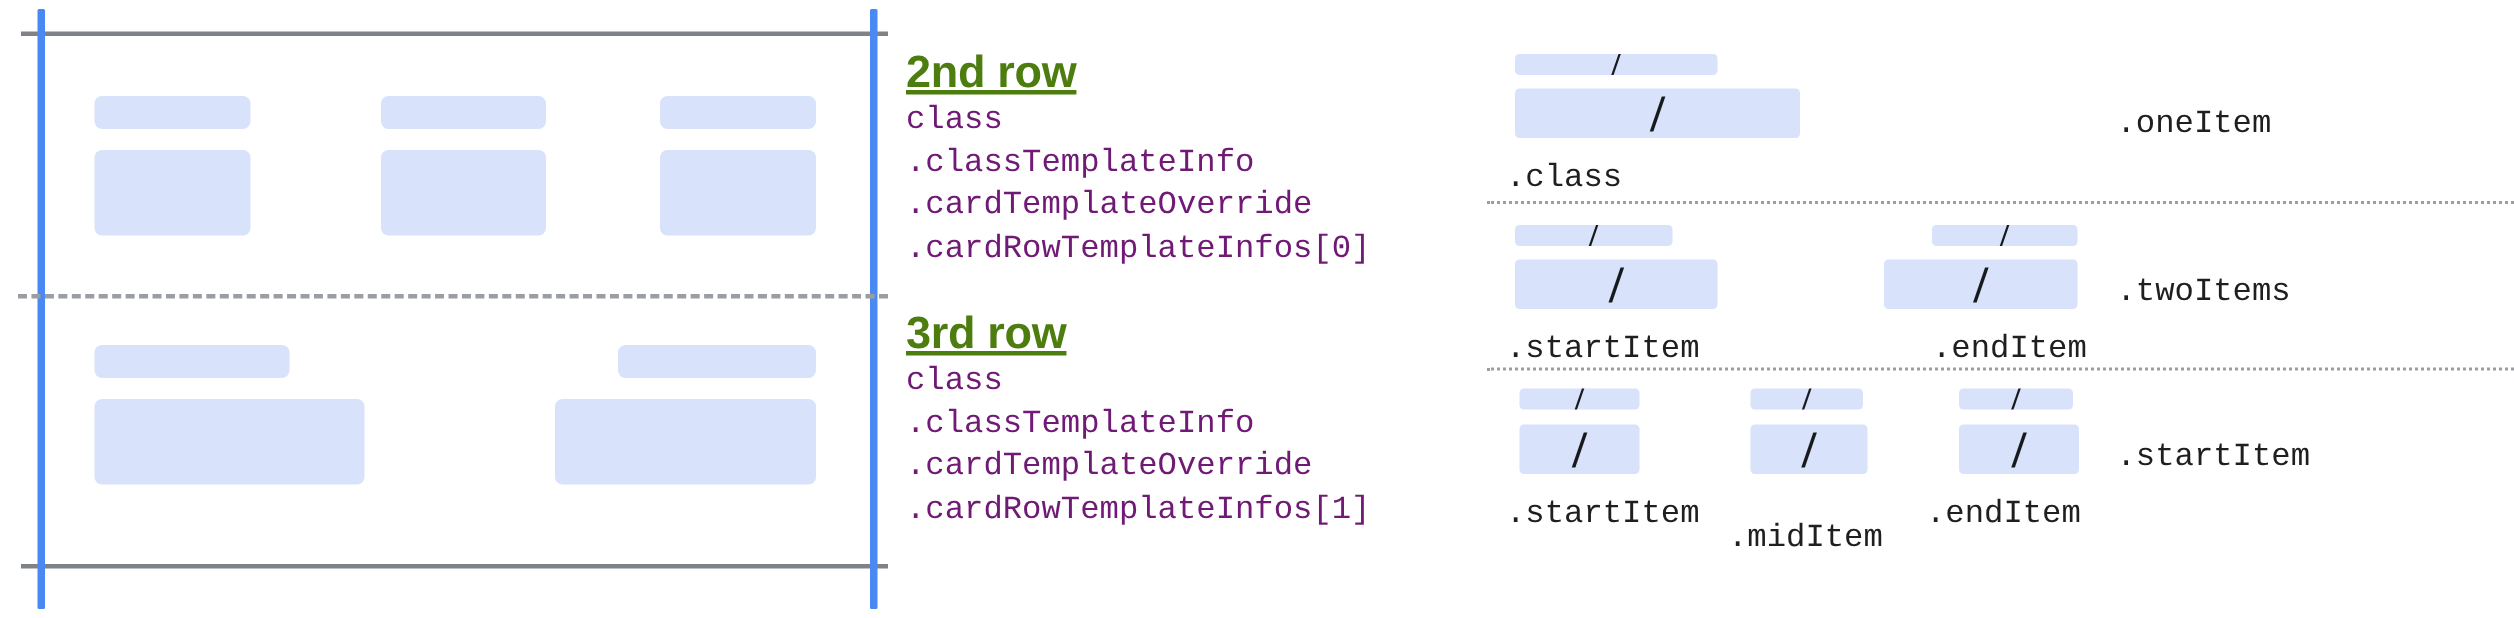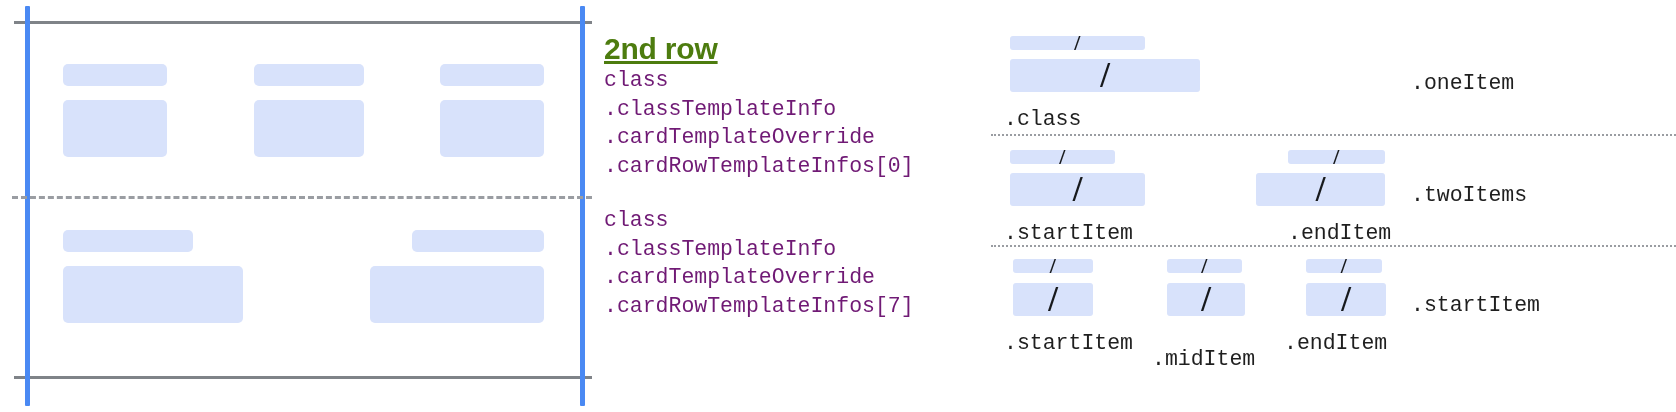--- a/index.html
+++ b/index.html
@@ -156,24 +156,25 @@
 
   <div class="codecol" style="left:604px;top:32px;">
     <div class="rowhead">2nd row</div>
     <div class="codeline">class</div>
     <div class="codeline">.classTemplateInfo</div>
     <div class="codeline">.cardTemplateOverride</div>
     <div class="codeline">.cardRowTemplateInfos[0]</div>
   </div>
 
   <div class="codecol" style="left:604px;top:206px;">
+    <div class="rowhead">3rd row</div>
     <div class="codeline">class</div>
     <div class="codeline">.classTemplateInfo</div>
     <div class="codeline">.cardTemplateOverride</div>
-    <div class="codeline">.cardRowTemplateInfos[7]</div>
+    <div class="codeline">.cardRowTemplateInfos[1]</div>
   </div>
 
   <div class="abs" style="left:0;top:0;width:1676px;height:412px;">
 
     <div>
       <div class="chip small" style="left:1010px;top:36px;width:135px;height:14px;">
         <span class="slash">/</span>
       </div>
       <div class="chip large" style="left:1010px;top:59px;width:190px;height:33px;">
         <span class="slash">/</span>

